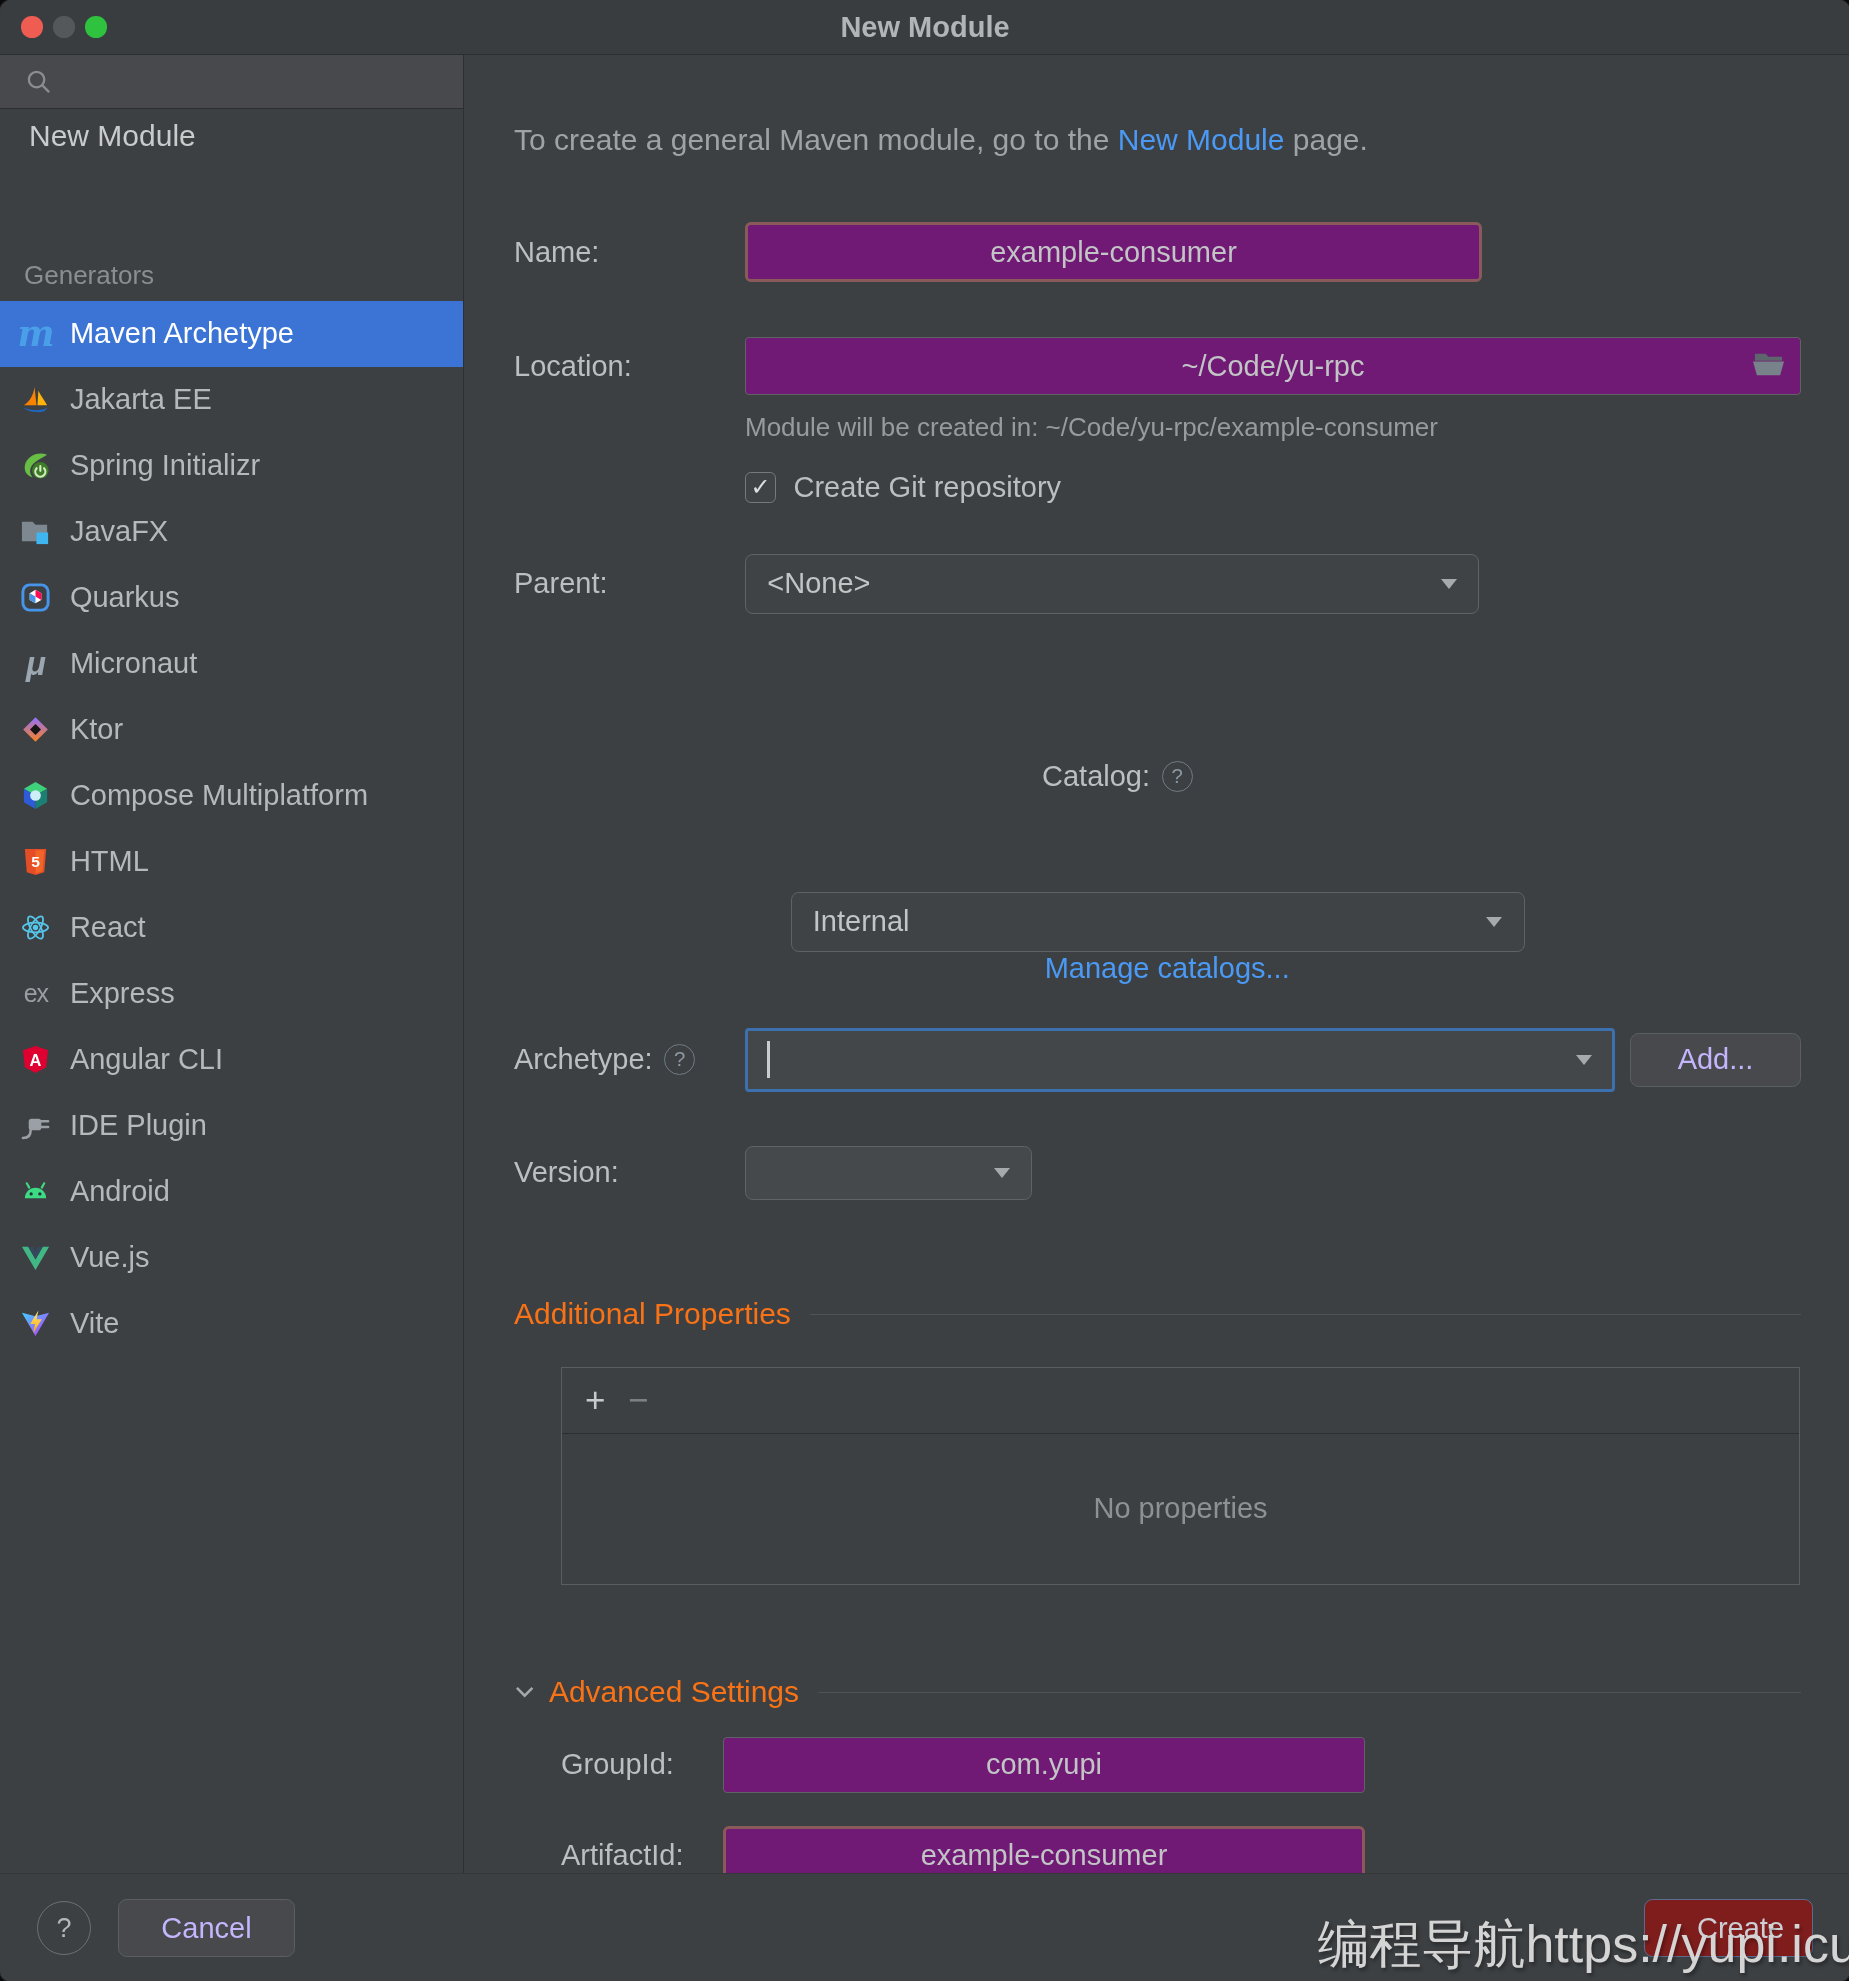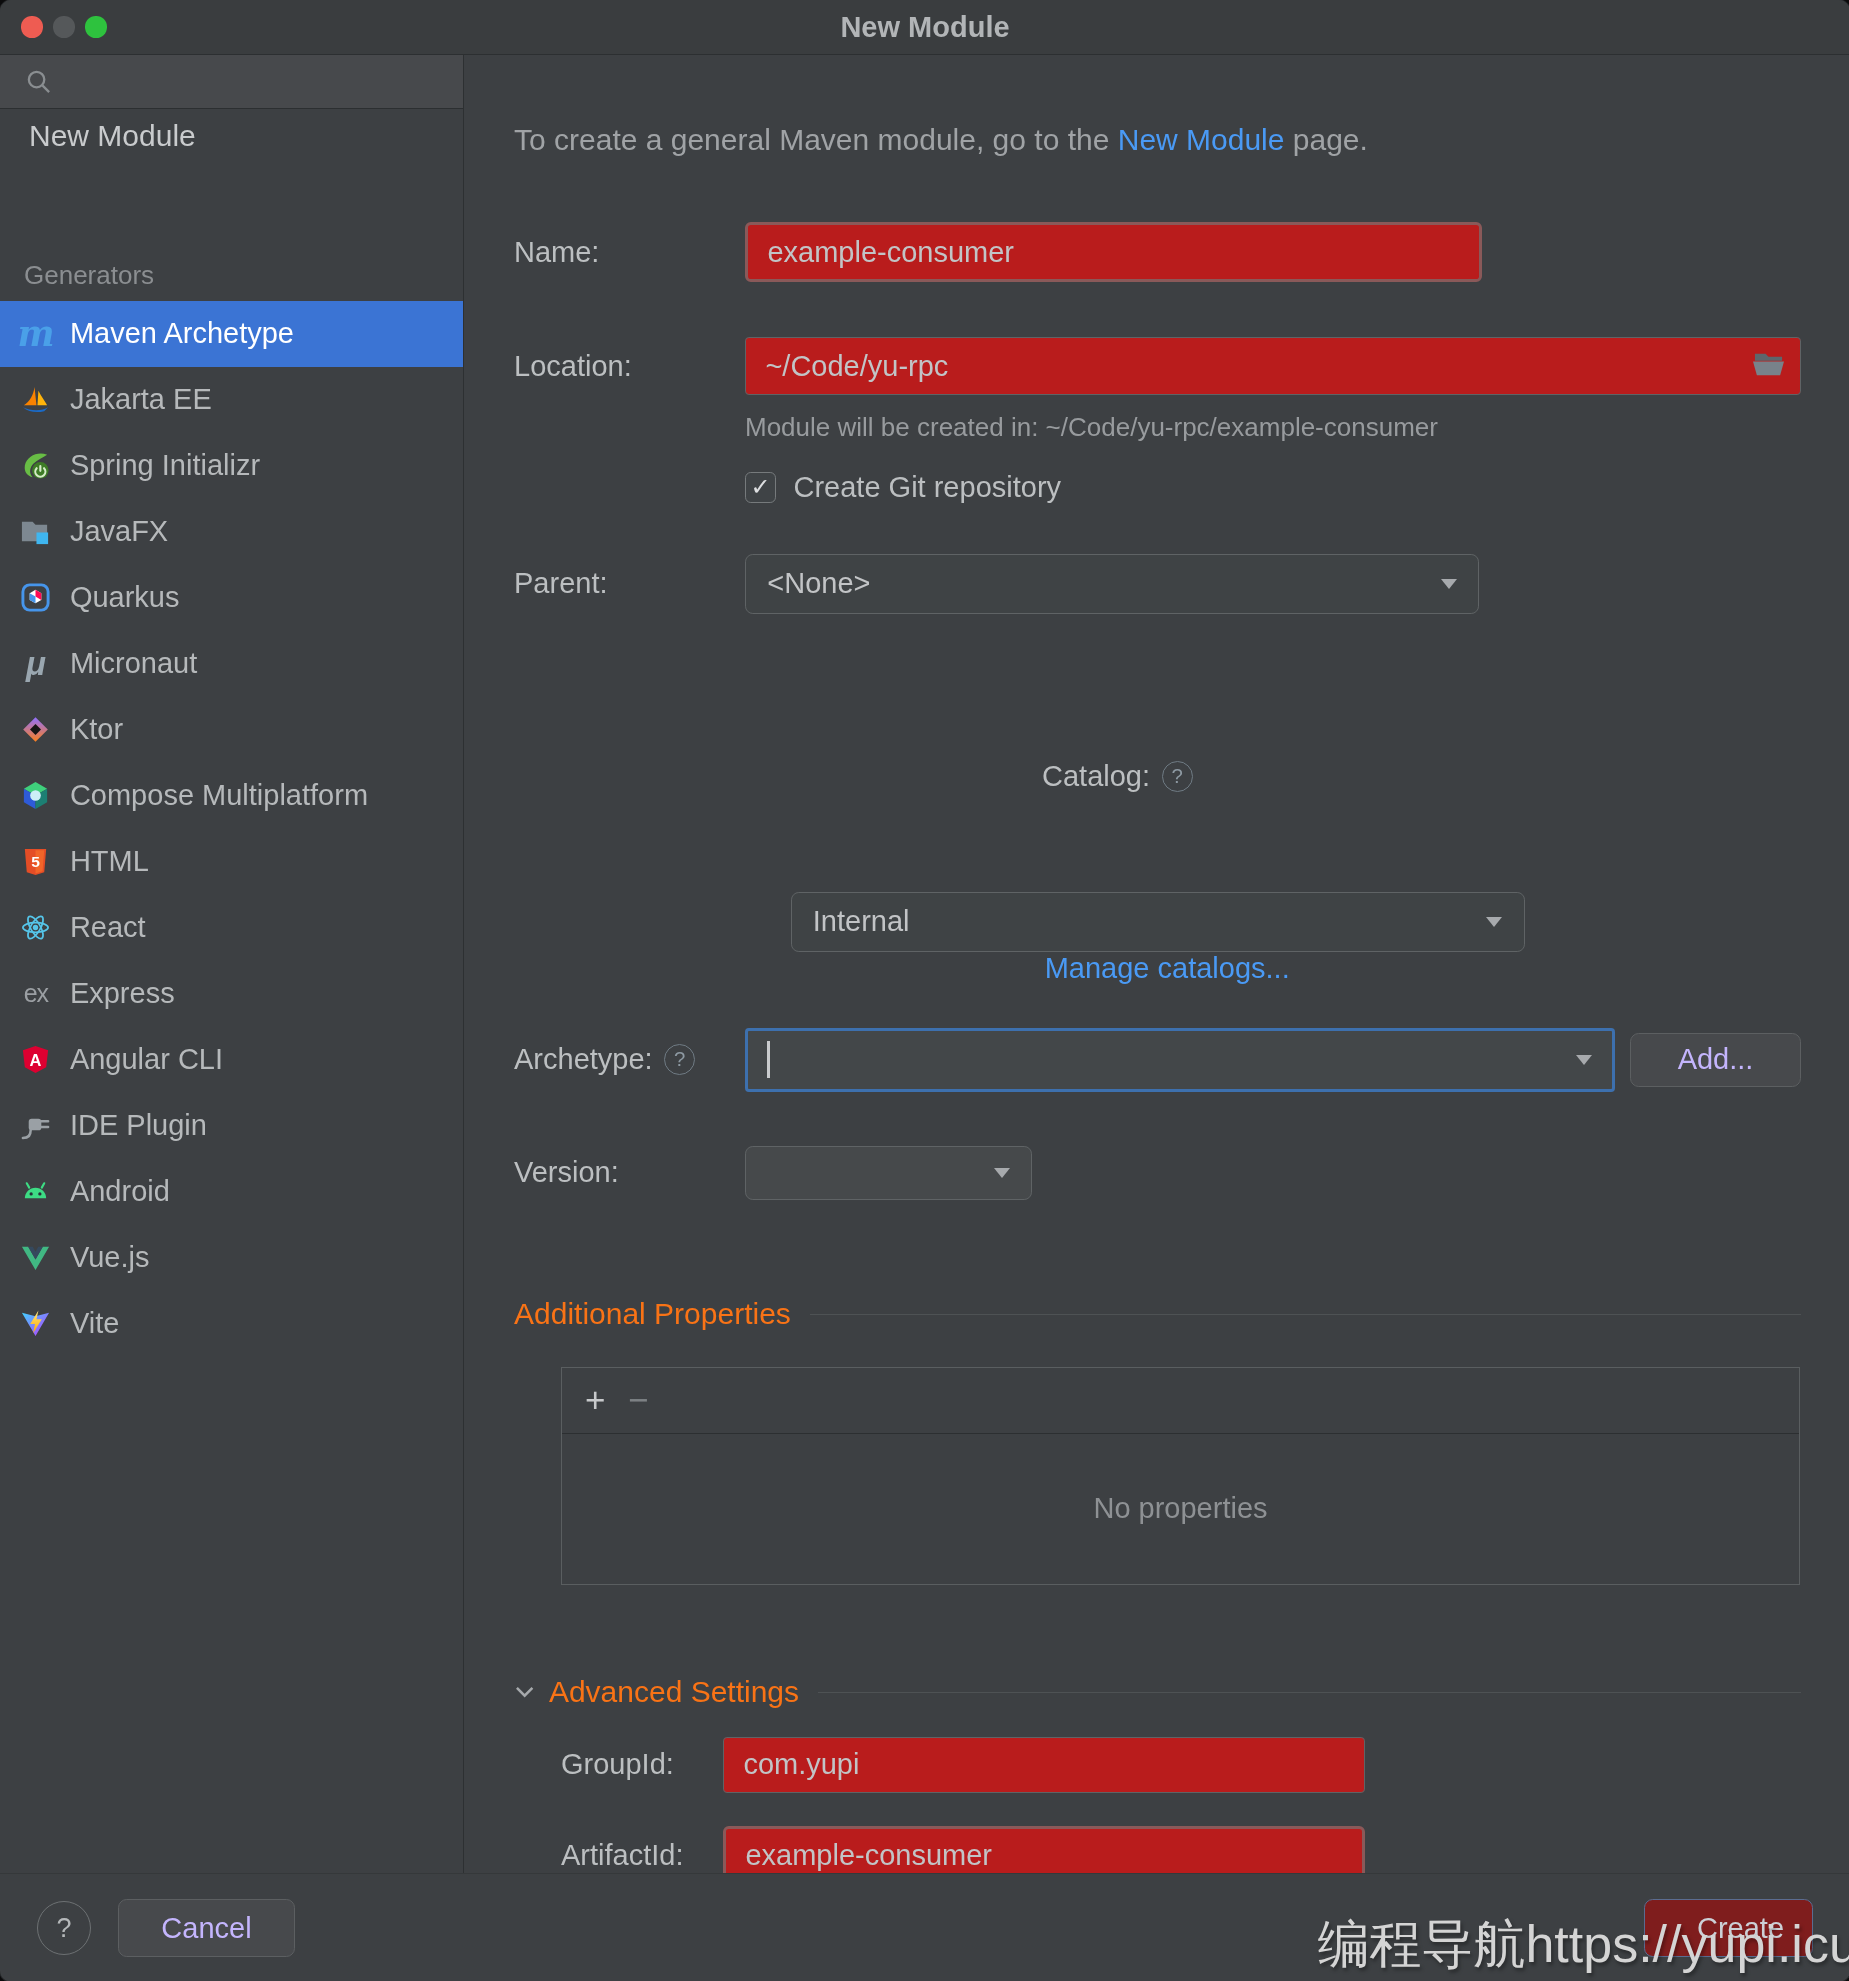--- a/index.html
+++ b/index.html
@@ -29,22 +29,22 @@
   .gicon svg{width:31px;height:31px;}
   .gicon.txt{font-weight:bold;font-size:29px;color:#9aa7b0;}
   .gicon.maven{color:#4aa0e8;font-family:"DejaVu Serif",serif;font-style:italic;font-size:35px;}
   .gicon.express{font-size:25px;color:#9b9fa3;letter-spacing:-1px;font-weight:normal;}
   
   .main{flex:1 1 auto;padding-left:50px;padding-right:49px;position:relative;overflow:hidden;}
   .hint{margin-top:68px;font-size:30px;color:#a0a3a6;height:39px;}
   .hint a{color:#4a9af5;text-decoration:none;}
   .frow{display:flex;align-items:center;}
   .flabel{width:231px;flex:0 0 231px;font-size:29px;color:#bcbfc1;display:flex;align-items:center;}
-  .itext{background:#b91c1c;border:1.9px solid #5f6365;border-radius:3.9px;color:#c2c4c6;
-    font-size:29px;padding:0 19.4px;height:60px;outline:none;}
+  .itext{background:#701a75;border:1.9px solid #5f6365;border-radius:3.9px;color:#c2c4c6;
+    font-size:29px;padding:0 19.4px;height:60px;outline:none;text-align:center;}
   .itext.error{border:3.9px solid #8a5959;border-radius:5.8px;}
   .row-name{margin-top:60px;}
   .row-name input{width:737px;}
   .row-loc{margin-top:55px;position:relative;}
   .loc-wrap{position:relative;width:1057px;border-radius:29px;}
   .loc-wrap input{width:100%;height:58px;}
   .loc-folder{position:absolute;right:15.5px;top:11.6px;}
   .note{margin-left:231px;margin-top:16.5px;font-size:26px;color:#989b9e;height:29px;}
   .row-git{margin-top:29px;margin-left:231px;display:flex;align-items:center;height:35px;}
   .cbox{width:31px;height:31px;border:1.9px solid #767a7c;border-radius:5.8px;background:#3f4346;

